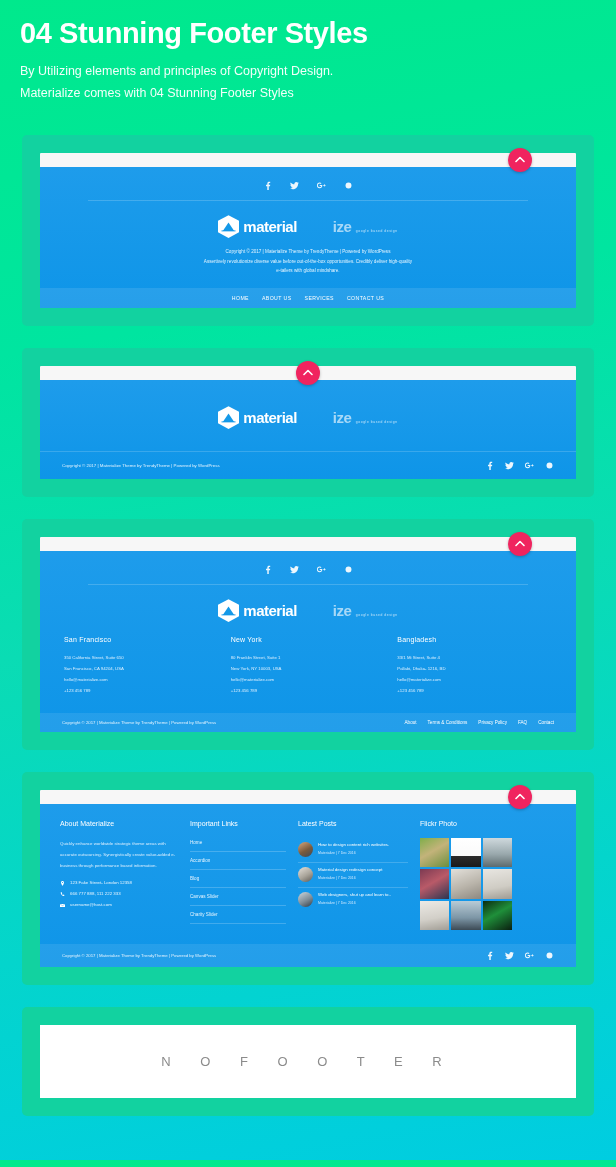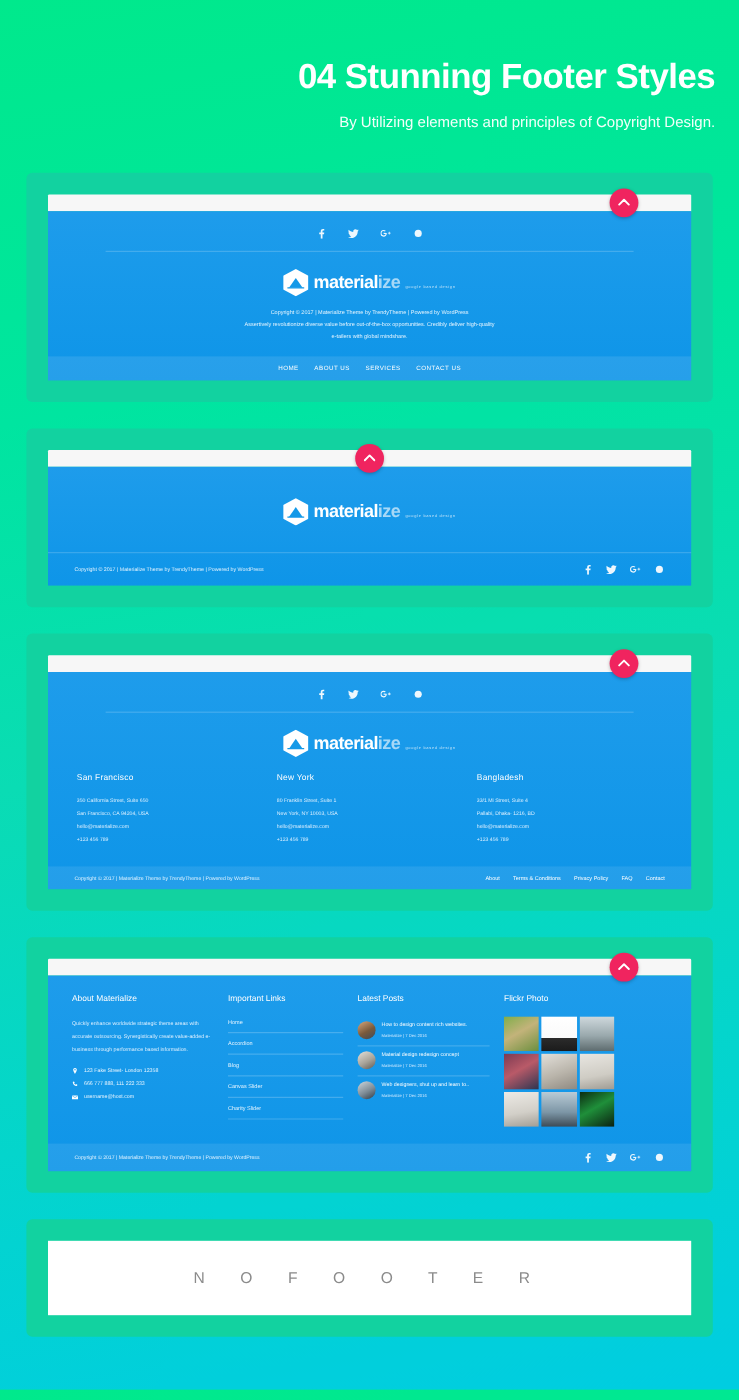--- a/index.html
+++ b/index.html
@@ -5,21 +5,21 @@
   * { box-sizing: border-box; margin: 0; padding: 0; }
   body {
     width: 616px;
     font-family: "Liberation Sans", sans-serif;
     background: linear-gradient(170deg, #00e98c 0%, #00e5a0 28%, #0adcb4 52%, #04d5cc 76%, #00cde1 100%);
     -webkit-font-smoothing: antialiased;
   }
   .page { width: 616px; padding-bottom: 22px; }
 
   
-  .hero { text-align: right; padding: 48px 20px 30px; }
+  .hero { text-align: left; padding: 17px 20px 30px; }
   .hero h1 {
     font-size: 29px; font-weight: bold; color: #ffffff;
     letter-spacing: -0.4px; line-height: 1.15;
   }
   .hero p {
     font-size: 12.5px; color: #f2fffa; line-height: 1.75; margin-top: 11px;
     font-weight: 400;
   }
 
   
@@ -50,21 +50,21 @@
   .social-row { display: flex; justify-content: center; gap: 18px; padding: 14px 0 10px; }
   .sico { color: #eaf6ff; opacity: .92; display: flex; align-items: center; }
   .sico svg { width: 9px; height: 9px; fill: #ffffff; }
   .divider { height: 1px; background: rgba(255,255,255,.18); margin: 0 48px; }
 
   
   .logo-wrap { display: flex; justify-content: center; align-items: center; gap: 4px; }
   .logo-mark { width: 21px; height: 23px; }
   .logo-text { line-height: 1; text-align: left; }
   .logo-text .lt1 { font-size: 15px; font-weight: bold; color: #fff; letter-spacing: -0.5px; }
-  .logo-text .lt1 em { font-style: normal; color: rgba(255,255,255,.62); }
+  .logo-text .lt1 em { font-style: normal; color: rgba(255,255,255,.62); padding-left: 36px; }
   .logo-text .lt2 { font-size: 3.3px; color: rgba(255,255,255,.75); letter-spacing: .6px; margin-top: 1px; }
 
   .copy-center { text-align: center; font-size: 4.6px; color: #e4f4ff; line-height: 2.1; padding: 9px 90px 0; }
 
   .menu-bar {
     background: rgba(255,255,255,.10);
     display: flex; justify-content: center; gap: 13px;
     padding: 7px 0; font-size: 5.2px; color: #ffffff; letter-spacing: .4px;
     margin-top: 12px;
   }
@@ -121,36 +121,37 @@
 
   .f4-bar {
     display: flex; align-items: center; justify-content: space-between;
     background: rgba(255,255,255,.09); padding: 7px 22px;
   }
   .f4-bar .ctext { font-size: 4.3px; color: #e2f3ff; }
   .f4-bar .socials { display: flex; gap: 11px; }
 
   
   .nofooter {
-    background: #ffffff; height: 62px; display: flex;
+    background: #ffffff; height: 73px; display: flex;
     align-items: center; justify-content: center;
   }
   .nofooter span {
     font-size: 13px; color: #8b8b8b; letter-spacing: 13px; font-weight: 400;
   }
 </style>
 </head>
 <body>
 
 <div class="page">
 
   <div class="hero">
     <h1>04 Stunning Footer Styles</h1>
     <p>
       <span>By Utilizing elements and principles of Copyright Design.</span><br>
+      <span>Materialize comes with 04 Stunning Footer Styles</span>
     </p>
   </div>
 
   <div class="card">
     <div class="shell">
       <div class="whitebar"></div>
       <div class="totop right">
         <svg viewBox="0 0 10 10">
             <path d="M1 6.5 L5 2.5 L9 6.5" stroke="#fff" stroke-width="1.6" fill="none" stroke-linecap="round" stroke-linejoin="round"></path>
           </svg>

